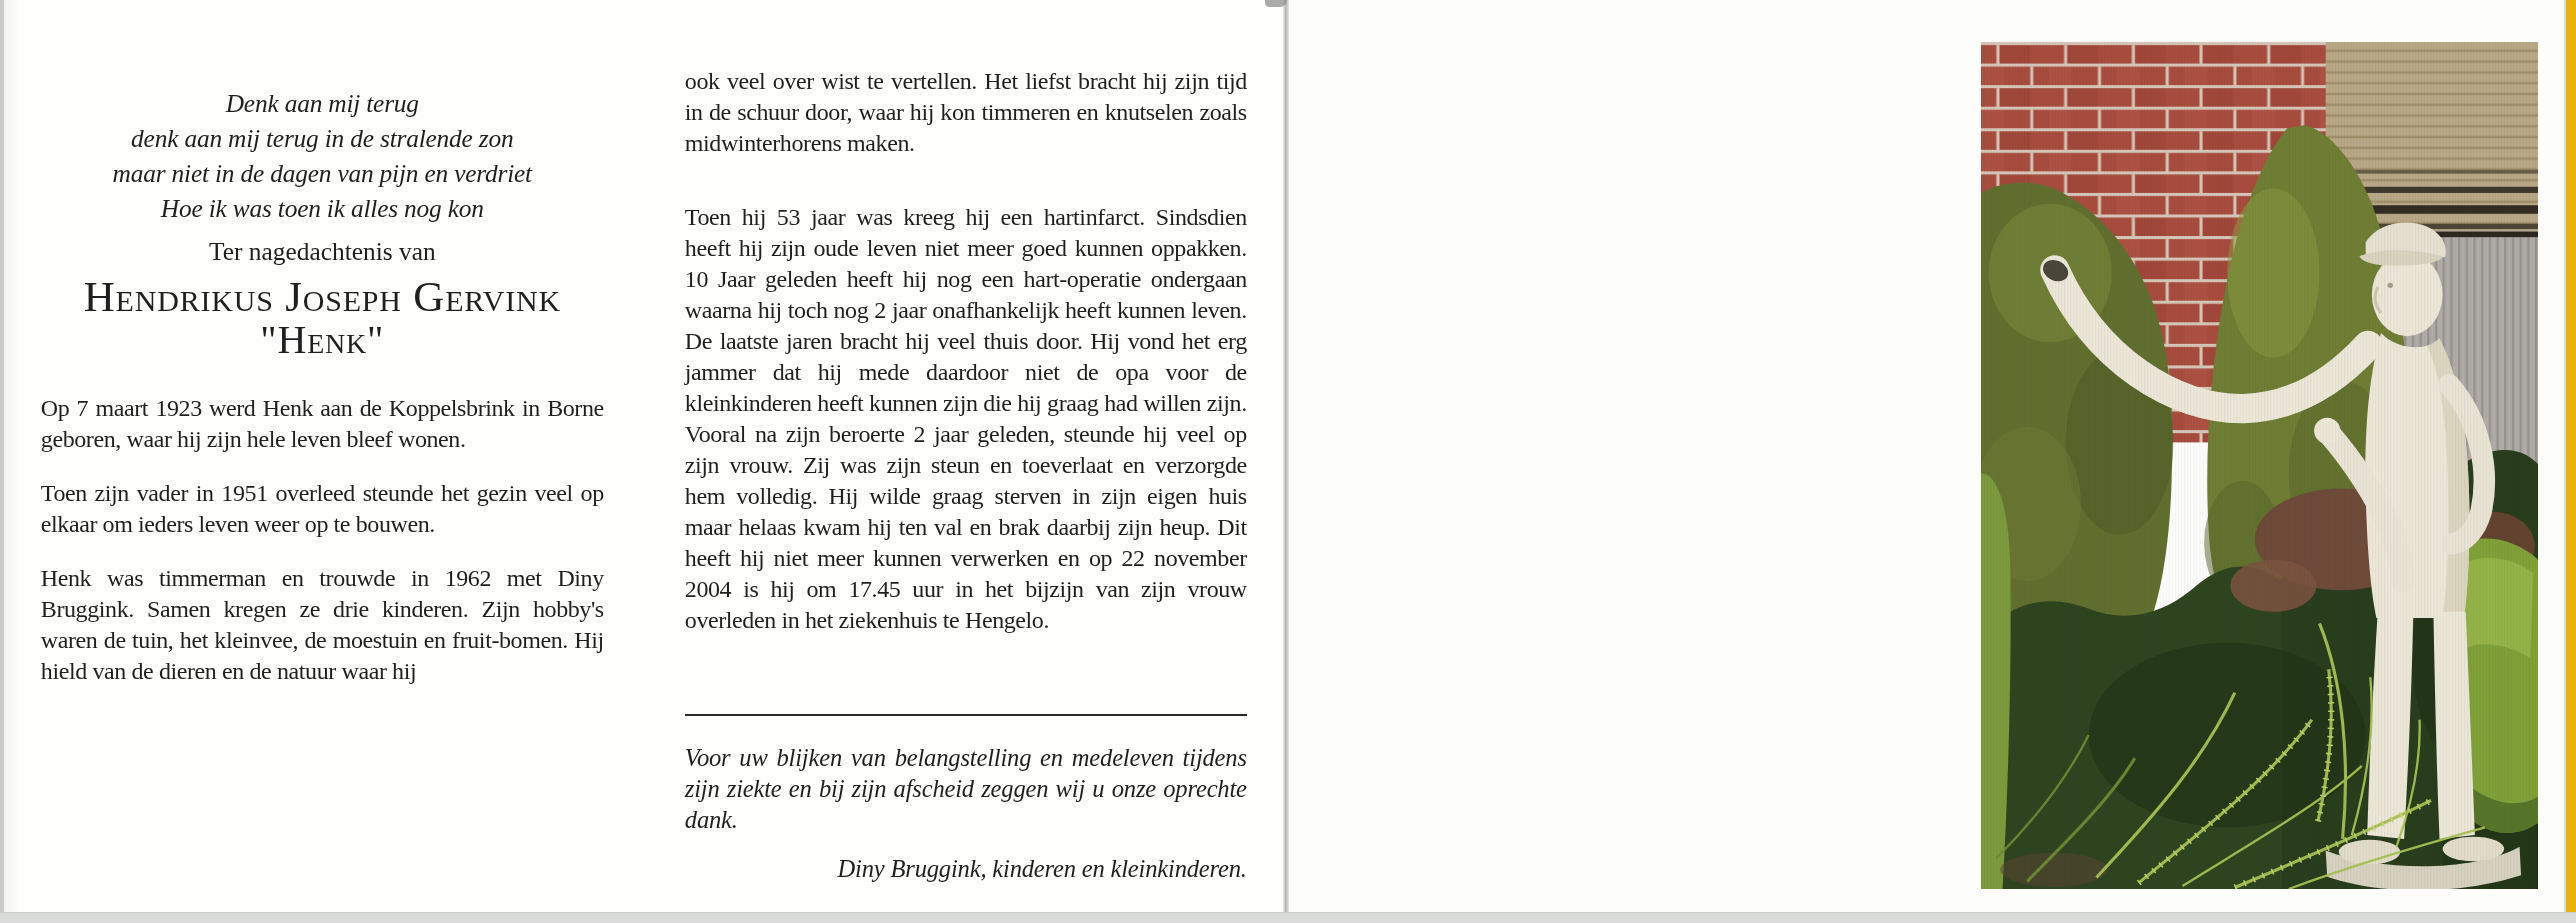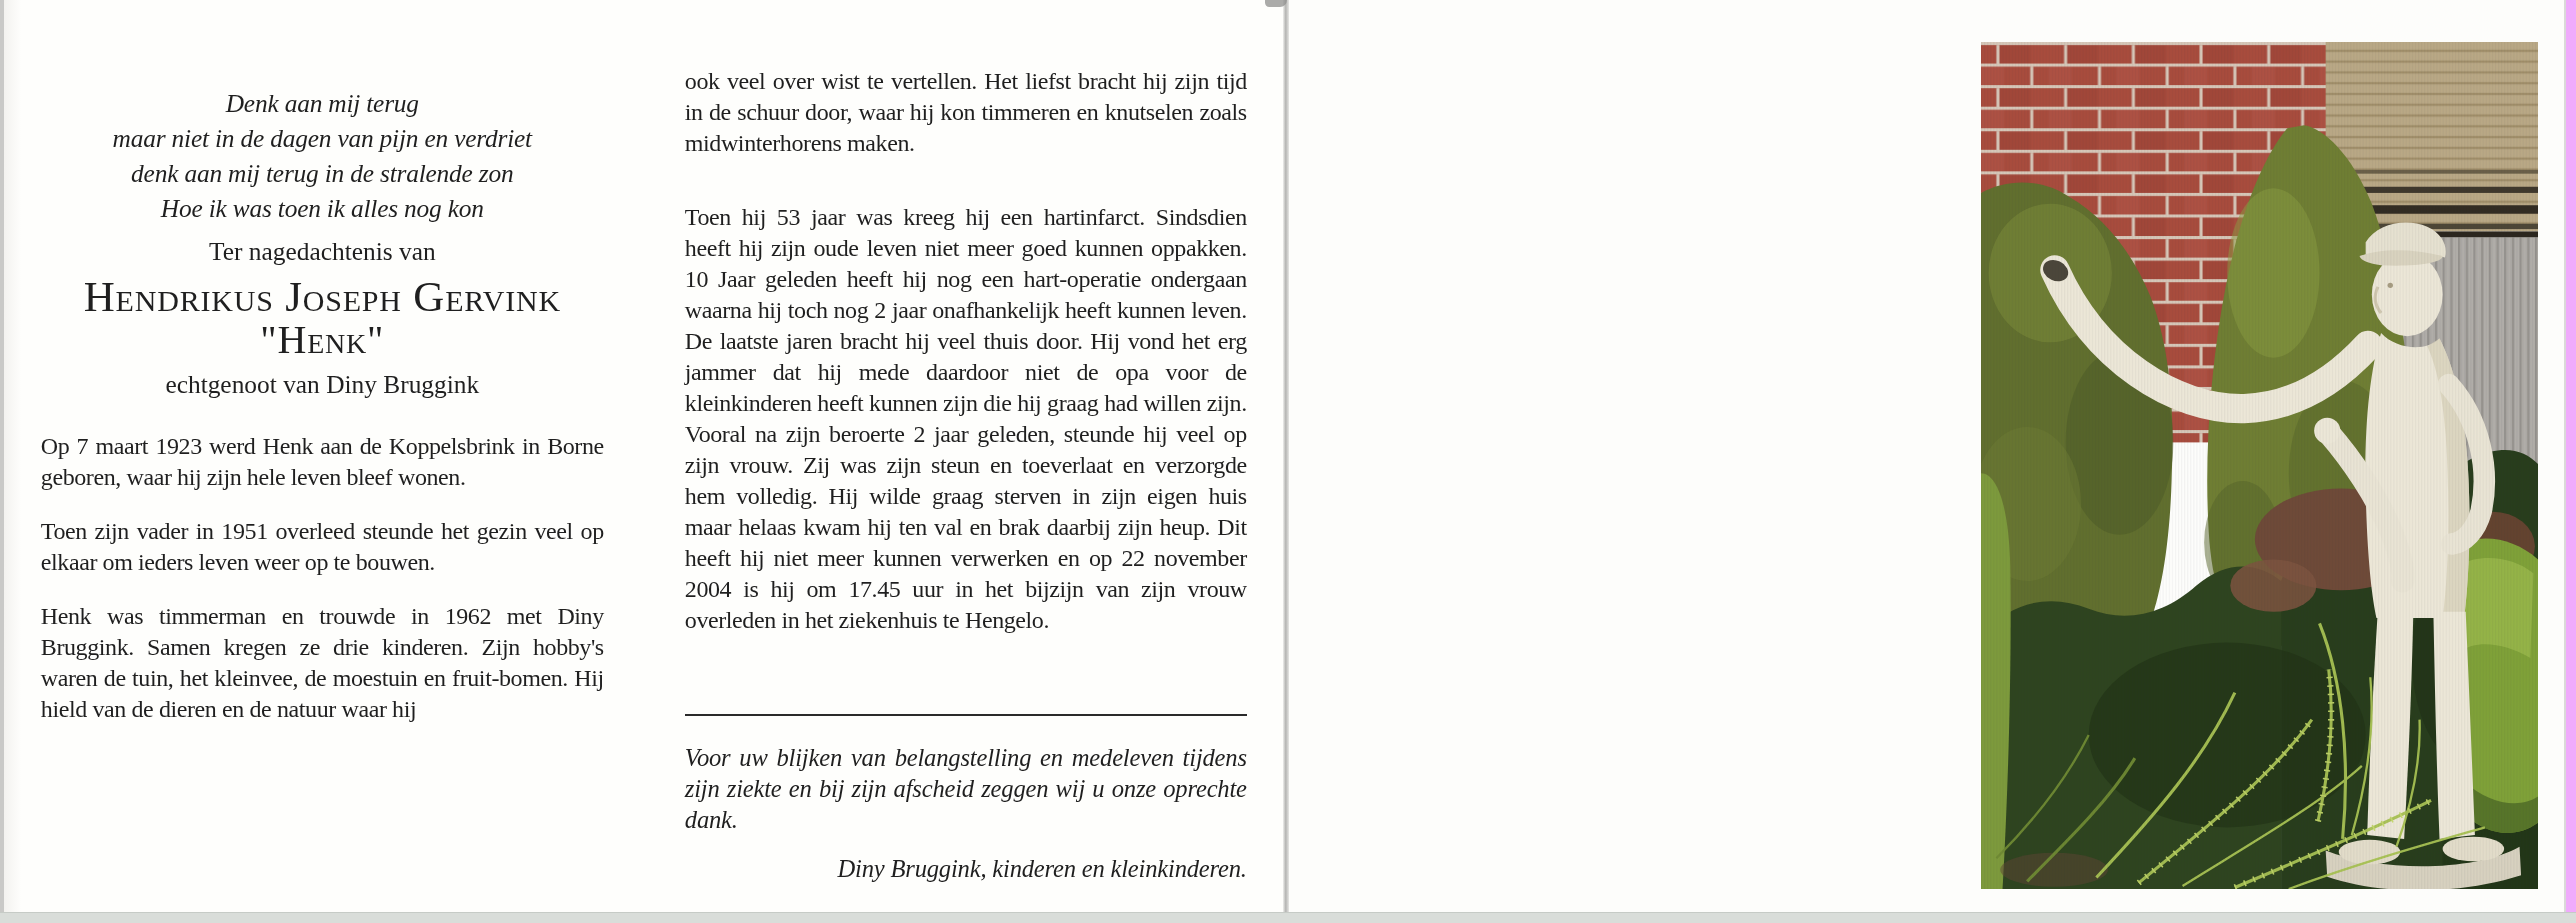--- a/index.html
+++ b/index.html
@@ -1,17 +1,17 @@
 <!DOCTYPE html>
 <html style="font-size:12.3px"><head>
 <meta charset="utf-8">
 <style>
   html,body{margin:0;padding:0;background:#ffffff;}
   .stage{position:relative;width:2576px;height:923px;overflow:hidden;
-         font-family:"Liberation Serif","DejaVu Serif",serif;color:#1f1f1f;background:#f0abfc;}
+         font-family:"Liberation Serif","DejaVu Serif",serif;color:#1f1f1f;background:#eab308;}
   .edge-left{position:absolute;left:0;top:0;width:3.8px;height:912px;background:#c9c9c7;}
   .card{position:absolute;top:0;height:912px;background:#fefefc;}
   .card-inner{left:3.8px;width:1279px;background:linear-gradient(90deg,#f3f2ef 0px,#fefefc 17px,#fefefc 100%);}
   .card-front{left:1289px;width:1275px;background:#fdfdfb;}
   .seam{position:absolute;left:1283px;top:0;width:6.2px;height:912px;
         background:linear-gradient(90deg,#eeeeec,#b4b4b2 45%,#e6e6e4);}
   .seam-notch{position:absolute;left:1265px;top:0;width:21.5px;height:7px;background:#8f8f8d;
               border-radius:0 0 7.7px 4.6px;opacity:.75;}
   .edge-right{position:absolute;left:2564px;top:0;width:2.3px;height:912px;background:#dadad8;}
   .bottom-strip{position:absolute;left:0;top:912px;width:2576px;height:10.8px;
@@ -47,28 +47,27 @@
 
 <div class="stage">
 
   <div class="edge-left"></div>
 
   <div class="card card-inner">
 
     <div class="col col1">
       <div class="poem">
         <div class="tline">Denk aan mij terug</div>
+        <div class="tline">denk aan mij terug in de stralende zon</div>
         <div class="tline">maar niet in de dagen van pijn en verdriet</div>
-        <div class="tline">denk aan mij terug in de stralende zon</div>
         <div class="tline">Hoe ik was toen ik alles nog kon</div>
       </div>
       <div class="intro center">Ter nagedachtenis van</div>
       <div class="name center">Hendrikus Joseph Gervink</div>
       <div class="nickname center">"Henk"</div>
-      <div class="spouse center">echtgenoot van Diny Bruggink</div>
       <p class="body-text p-gap1">Op 7 maart 1923 werd Henk aan de Koppelsbrink in Borne geboren, waar hij zijn hele leven bleef wonen.</p>
       <p class="body-text p-gap">Toen zijn vader in 1951 overleed steunde het gezin veel op elkaar om ieders leven weer op te bouwen.</p>
       <p class="body-text p-gap">Henk was timmerman en trouwde in 1962 met Diny Bruggink. Samen kregen ze drie kinderen. Zijn hobby's waren de tuin, het kleinvee, de moestuin en fruit-bomen. Hij hield van de dieren en de natuur waar hij</p>
     </div>
 
     <div class="col col2">
       <p class="body-text c2p1">ook veel over wist te vertellen. Het liefst bracht hij zijn tijd in de schuur door, waar hij kon timmeren en knutselen zoals midwinterhorens maken.</p>
       <p class="body-text c2p2">Toen hij 53 jaar was kreeg hij een hartinfarct. Sindsdien heeft hij zijn oude leven niet meer goed kunnen oppakken. 10 Jaar geleden heeft hij nog een hart-operatie ondergaan waarna hij toch nog 2 jaar onafhankelijk heeft kunnen leven. De laatste jaren bracht hij veel thuis door. Hij vond het erg jammer dat hij mede daardoor niet de opa voor de kleinkinderen heeft kunnen zijn die hij graag had willen zijn. Vooral na zijn beroerte 2 jaar geleden, steunde hij veel op zijn vrouw. Zij was zijn steun en toeverlaat en verzorgde hem volledig. Hij wilde graag sterven in zijn eigen huis maar helaas kwam hij ten val en brak daarbij zijn heup. Dit heeft hij niet meer kunnen verwerken en op 22 november 2004 is hij om 17.45 uur in het bijzijn van zijn vrouw overleden in het ziekenhuis te Hengelo.</p>
       <div class="col2-bottom">
         <div class="rule"></div>

